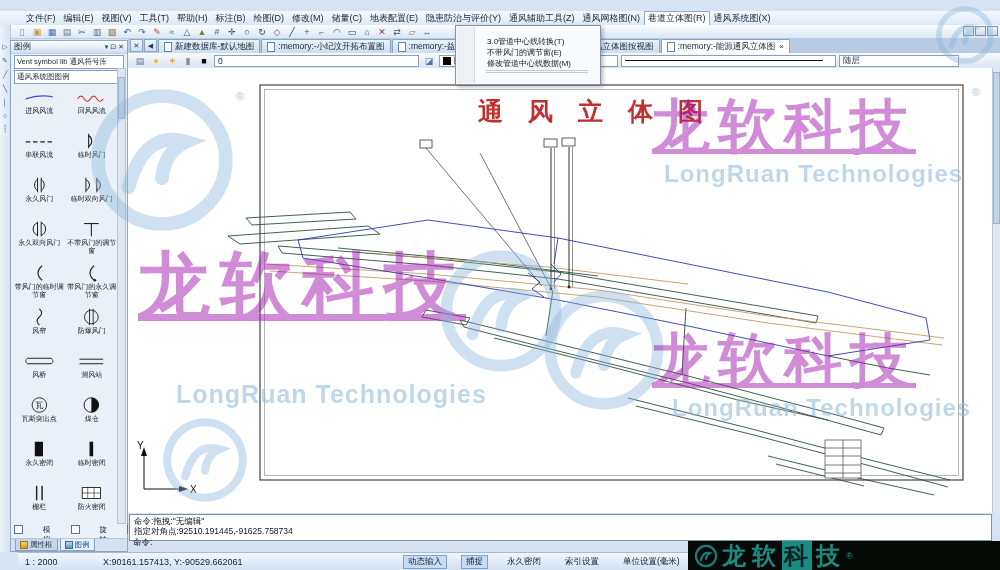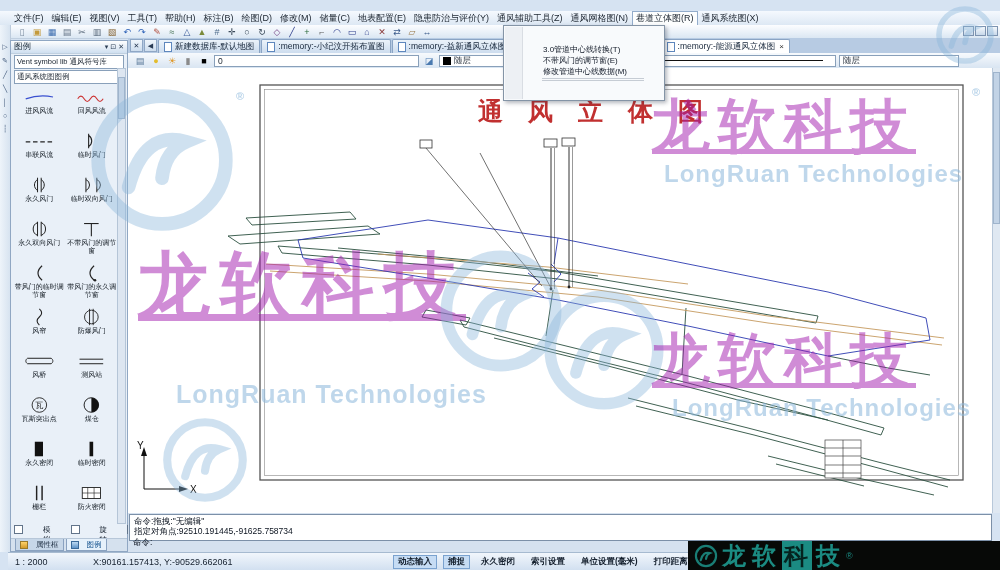--- a/index.html
+++ b/index.html
@@ -4,21 +4,21 @@
 <style>
   html,body{margin:0;padding:0;}
   body{width:1000px;height:570px;overflow:hidden;font-family:"Liberation Sans","DejaVu Sans",sans-serif;}
   .app{position:absolute;left:0;top:0;width:1000px;height:570px;background:#d6e3f2;overflow:hidden;}
 
   
   .titlebar{position:absolute;left:0;top:0;right:0;height:11px;background:linear-gradient(#eaf3fc,#b9d0ea);border-bottom:1px solid #98aecb;display:flex;align-items:center;padding-left:3px;font-size:8px;color:#14243e;}
   .app-icon{width:7px;height:7px;border-radius:1px;background:linear-gradient(135deg,#9fd3e8,#2d6bb4);margin-right:3px;}
 
   
-  .menubar{position:absolute;left:0;top:11px;right:0;height:14px;background:linear-gradient(#f5f9fe,#dde8f4);border-bottom:1px solid #c3d2e3;display:flex;align-items:center;font-size:9px;color:#1c2530;padding-left:10px;}
+  .menubar{position:absolute;left:0;top:11px;right:0;height:14px;background:linear-gradient(#f5f9fe,#dde8f4);border-bottom:1px solid #c3d2e3;display:flex;align-items:center;font-size:9px;color:#1c2530;padding-left:22px;}
   .menu-item{padding:1px 4px;white-space:nowrap;}
   .menu-item.open{background:#fdfefe;border:1px solid #93accb;padding:0 3px;}
 
   
   .toolbar1{position:absolute;left:10px;top:25px;right:0;height:13px;background:linear-gradient(#fcfdff,#dbe7f3);border-bottom:1px solid #c0cfe0;display:flex;align-items:center;gap:1px;padding-left:5px;font-size:9px;overflow:hidden;}
   .tbtn{width:14px;text-align:center;line-height:12px;}
   .winbtns{position:absolute;right:2px;top:26px;display:flex;gap:1px;}
   .winbtn{width:9px;height:8px;border:1px solid #7d93b0;background:linear-gradient(#f4f8fc,#c8d8ea);}
 
   
@@ -48,44 +48,44 @@
   .symbols{flex:1;overflow:hidden;display:grid;grid-template-columns:1fr 1fr;grid-auto-rows:44px;padding:3px 9px 0 2px;position:relative;}
   .sym{display:flex;flex-direction:column;align-items:center;}
   .sym svg{height:20px;flex:0 0 auto;}
   .sym-label{font-size:7px;line-height:8px;text-align:center;color:#101820;}
   .panel-scroll{position:absolute;right:1px;top:27px;bottom:27px;width:7px;background:#dde6f1;border:1px solid #b5c5d7;}
   .panel-scroll .thumb{position:absolute;left:0;right:0;top:8px;height:40px;background:#c2d3e6;border:1px solid #9fb4cc;}
   .panel-checkrow{height:13px;display:flex;align-items:flex-start;gap:20px;font-size:7.5px;padding:0 3px;color:#15202e;}
   .cb{width:7px;height:7px;background:#fff;border:1px solid #62748a;flex:0 0 auto;}
   .config-btn{margin-left:auto;height:11px;line-height:10px;padding:0 4px;border:1px solid #8296ae;background:linear-gradient(#fefefe,#d5e2f0);font-size:7.5px;}
   .panel-tabs{height:12px;display:flex;gap:2px;background:#d5e1ee;border-top:1px solid #b7c7d9;padding:0 4px;align-items:stretch;}
-  .ptab{display:flex;align-items:center;gap:8px;font-size:7.5px;padding:0 4px;background:#c7d7e8;border:1px solid #8aa2c0;border-top:none;color:#1c2c40;}
+  .ptab{display:flex;align-items:center;gap:2px;font-size:7.5px;padding:0 4px;background:#c7d7e8;border:1px solid #8aa2c0;border-top:none;color:#1c2c40;}
   .ptab.active{background:#e6f1fb;color:#084a88;}
   .ptab-ico{width:6px;height:6px;background:linear-gradient(#ffd36a,#d29a2a);border:1px solid #9a7a2a;}
   .ptab-ico.blue{background:linear-gradient(#bcd9f2,#5e93c8);border-color:#3a6a9a;}
 
   
   .canvas{position:absolute;left:128px;top:68px;right:7px;bottom:57px;background:#fff;overflow:hidden;}
   .vscroll{position:absolute;right:0;top:68px;width:7px;bottom:57px;background:#dfe8f2;border-left:1px solid #b8c8da;}
   .vscroll .thumb{position:absolute;left:0;right:0;top:4px;height:150px;background:#c2d3e6;border:1px solid #9fb4cc;}
 
   
   .command{position:absolute;left:128px;right:7px;top:513px;height:39px;background:#d5e1ef;}
   .cmd-history{position:absolute;left:1px;right:1px;top:1px;height:23px;background:#fff;border:1px solid #7c90a8;font-size:8.5px;color:#0c1420;padding:1px 4px;line-height:10px;overflow:hidden;}
   .cmd-prompt{position:absolute;left:5px;bottom:3px;font-size:8.5px;color:#0c1420;}
 
   
-  .statusbar{position:absolute;left:8px;right:0;bottom:0;height:18px;background:linear-gradient(#f1f6fc,#d2e0f0);border-top:1px solid #a6bad0;display:flex;align-items:center;font-size:9px;color:#15202e;padding:0 7px;box-sizing:border-box;}
+  .statusbar{position:absolute;left:18px;right:0;bottom:0;height:18px;background:linear-gradient(#f1f6fc,#d2e0f0);border-top:1px solid #a6bad0;display:flex;align-items:center;font-size:9px;color:#15202e;padding:0 7px;box-sizing:border-box;}
   .sb-scale{width:78px;}
   .sb-coords{width:300px;}
-  .sbtn{padding:1px 5px;margin-right:6px;white-space:nowrap;font-size:8.5px;font-weight:bold;}
+  .sbtn{padding:1px 5px;margin-right:14px;white-space:nowrap;font-size:8.5px;}
   .sbtn.pressed{background:#c6dcf4;border:1px solid #7aa2cf;padding:0 4px;}
 
   
-  .dropdown{position:absolute;left:455px;top:25px;width:124px;background:#f8fafc;border:1px solid #8494a6;box-shadow:2px 2px 4px rgba(40,50,70,.35);z-index:100;padding:18px;margin-left:48px;}
+  .dropdown{position:absolute;left:455px;top:25px;width:124px;background:#f8fafc;border:1px solid #8494a6;box-shadow:2px 2px 4px rgba(40,50,70,.35);z-index:100;padding:10px;}
   .dropdown::before{content:"";position:absolute;left:1px;top:1px;bottom:1px;width:17px;background:#edf0f4;border-right:1px solid #d9dde3;}
   .dd-item{position:relative;height:11px;line-height:11px;padding-left:21px;font-size:8px;color:#101826;white-space:nowrap;box-sizing:border-box;}
   .dd-item.highlighted{background:#cfe1f6;border:1px solid #83a6d2;line-height:9px;}
   .dd-sep{position:relative;height:1px;background:#c6ccd4;margin:1px 2px 1px 20px;}
 
   
   .wm{position:absolute;inset:0;pointer-events:none;z-index:60;}
   .wm-cn{position:absolute;font-weight:bold;color:#a21caf;opacity:.5;white-space:nowrap;font-family:"DejaVu Sans","Liberation Sans",sans-serif;text-decoration:underline;}
   .wm-en{position:absolute;font-weight:bold;color:#8cb8dc;opacity:.55;letter-spacing:1px;white-space:nowrap;}
   .wm-reg{position:absolute;font-weight:bold;color:#86b4da;opacity:.6;font-size:11px;}

